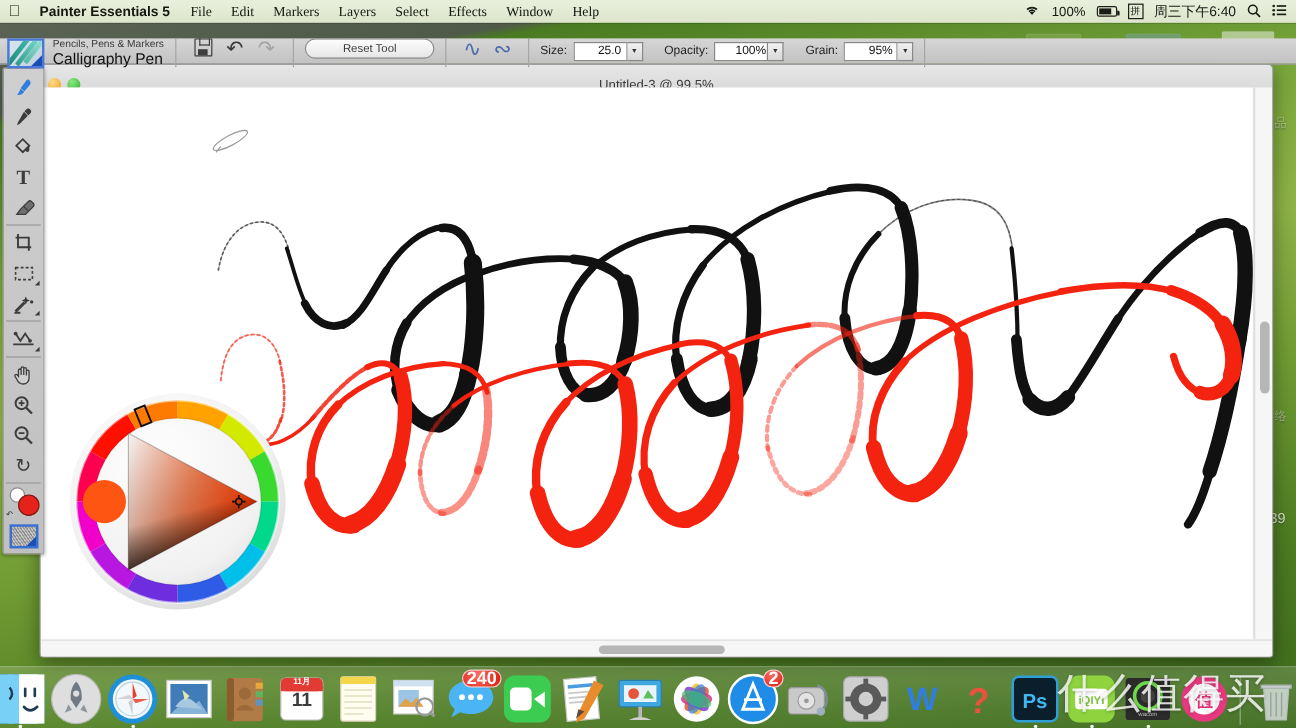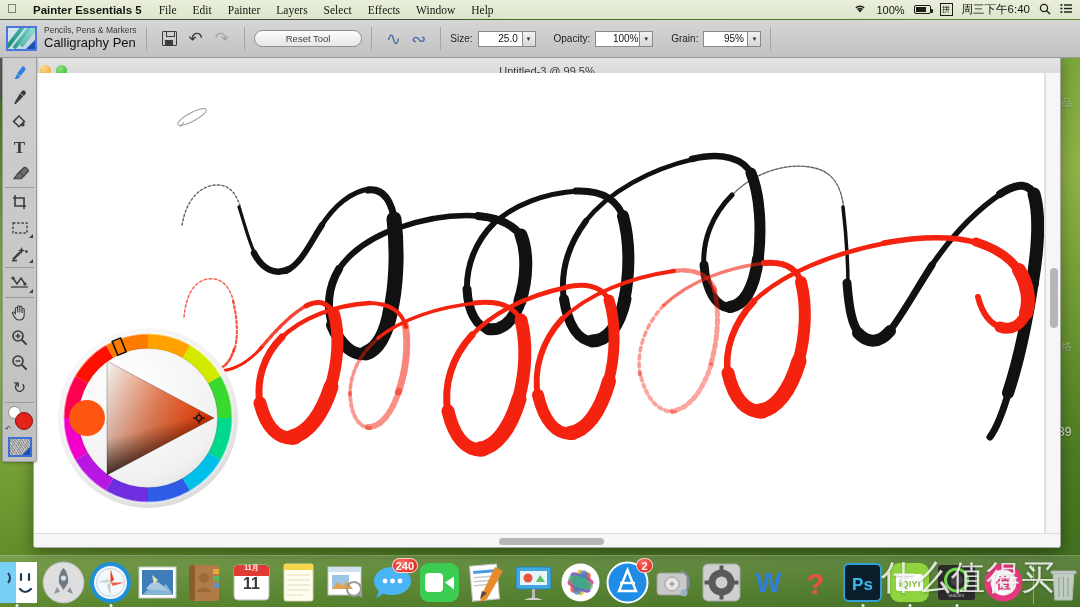--- a/index.html
+++ b/index.html
@@ -52,24 +52,24 @@
   .mb-batt i { position: absolute; left: 1px; top: 1px; bottom: 1px; width: 10px; background: #1b1d16; }
   .mb-input {
     border: 1.3px solid #1b1d16; width: 13px; height: 13px; font-size: 8px;
     display: flex; align-items: center; justify-content: center; line-height: 1;
   }
   .mb-clock { font-size: 11.5px; }
   .mb-ico { font-size: 12px; line-height: 1; }
 
   
   .brushbar {
-    position: absolute; top: 20px; left: 0; width: 1080px; height: 38px;
+    position: absolute; top: 32px; left: 0; width: 1080px; height: 22px;
     background: linear-gradient(#d6d6d6, #c2c2c2);
     border-bottom: 1px solid #9a9a9a;
-    display: flex; align-items: center; z-index: 35;
+    display: flex; z-index: 35;
   }
   .brush-thumb {
     width: 31px; height: 25px; margin-left: 6px; border: 2px solid #4b78d8;
     background: linear-gradient(135deg,#d9e6ef,#bcd0dd);
     position: relative; overflow: hidden; flex: 0 0 auto;
   }
   .brush-thumb .p1, .brush-thumb .p2, .brush-thumb .p3 {
     position: absolute; width: 4px; height: 26px; transform: rotate(38deg);
     border-radius: 1px;
   }
@@ -228,21 +228,21 @@
     width: 43px; height: 43px; position: relative; border-radius: 7px;
     flex: 0 0 auto;
   }
   .dock-dot {
     position: absolute; bottom: -3px; left: 50%; transform: translateX(-50%);
     width: 3px; height: 3px; border-radius: 50%; background: rgba(255,255,255,.9);
   }
   .badge {
     position: absolute; top: -3px; right: -4px; min-width: 17px; height: 15px;
     border-radius: 9px; background: radial-gradient(circle at 40% 25%, #ff6d63, #d81a10);
-    color: #fff; font-size: 11px; font-weight: bold;
+    color: #fff; font-size: 15px; font-weight: bold;
     display: flex; align-items: center; justify-content: center;
     border: 1px solid rgba(255,255,255,.75); padding: 0 3px;
   }
   .dock-sep { width: 1px; height: 40px; background: rgba(255,255,255,.4); margin: 0 4px; flex: 0 0 auto; }
   .watermark {
     position: absolute; right: 24px; bottom: 6px; font-size: 34px;
     color: rgba(255,255,255,.82); font-weight: normal; letter-spacing: 1px;
     z-index: 48; text-shadow: 0 1px 3px rgba(0,0,0,.28);
     pointer-events: none;
   }
@@ -267,21 +267,21 @@
   <div class="desk-right-text" style="left:1062px; top:96px;">品</div>
   <div class="desk-right-text" style="left:1062px; top:340px;">络</div>
   <div class="desk-right-text" style="left:1058px; top:425px; font-size:12px; color:rgba(255,255,255,.8);">39</div>
 </div>
 
 <div class="menubar">
   <div class="apple-logo"></div>
   <div class="menu-app">Painter Essentials 5</div>
   <div class="menu-item">File</div>
   <div class="menu-item">Edit</div>
-  <div class="menu-item">Painter</div>
+  <div class="menu-item">Markers</div>
   <div class="menu-item">Layers</div>
   <div class="menu-item">Select</div>
   <div class="menu-item">Effects</div>
   <div class="menu-item">Window</div>
   <div class="menu-item">Help</div>
 
   <div class="menubar-right">
     <span class="mb-ico">
       <svg width="14" height="11" viewBox="0 0 14 11">
           <path d="M7 9.6 L5.1 7.3 a3 3 0 0 1 3.8 0 Z" fill="#1b1d16"></path>

